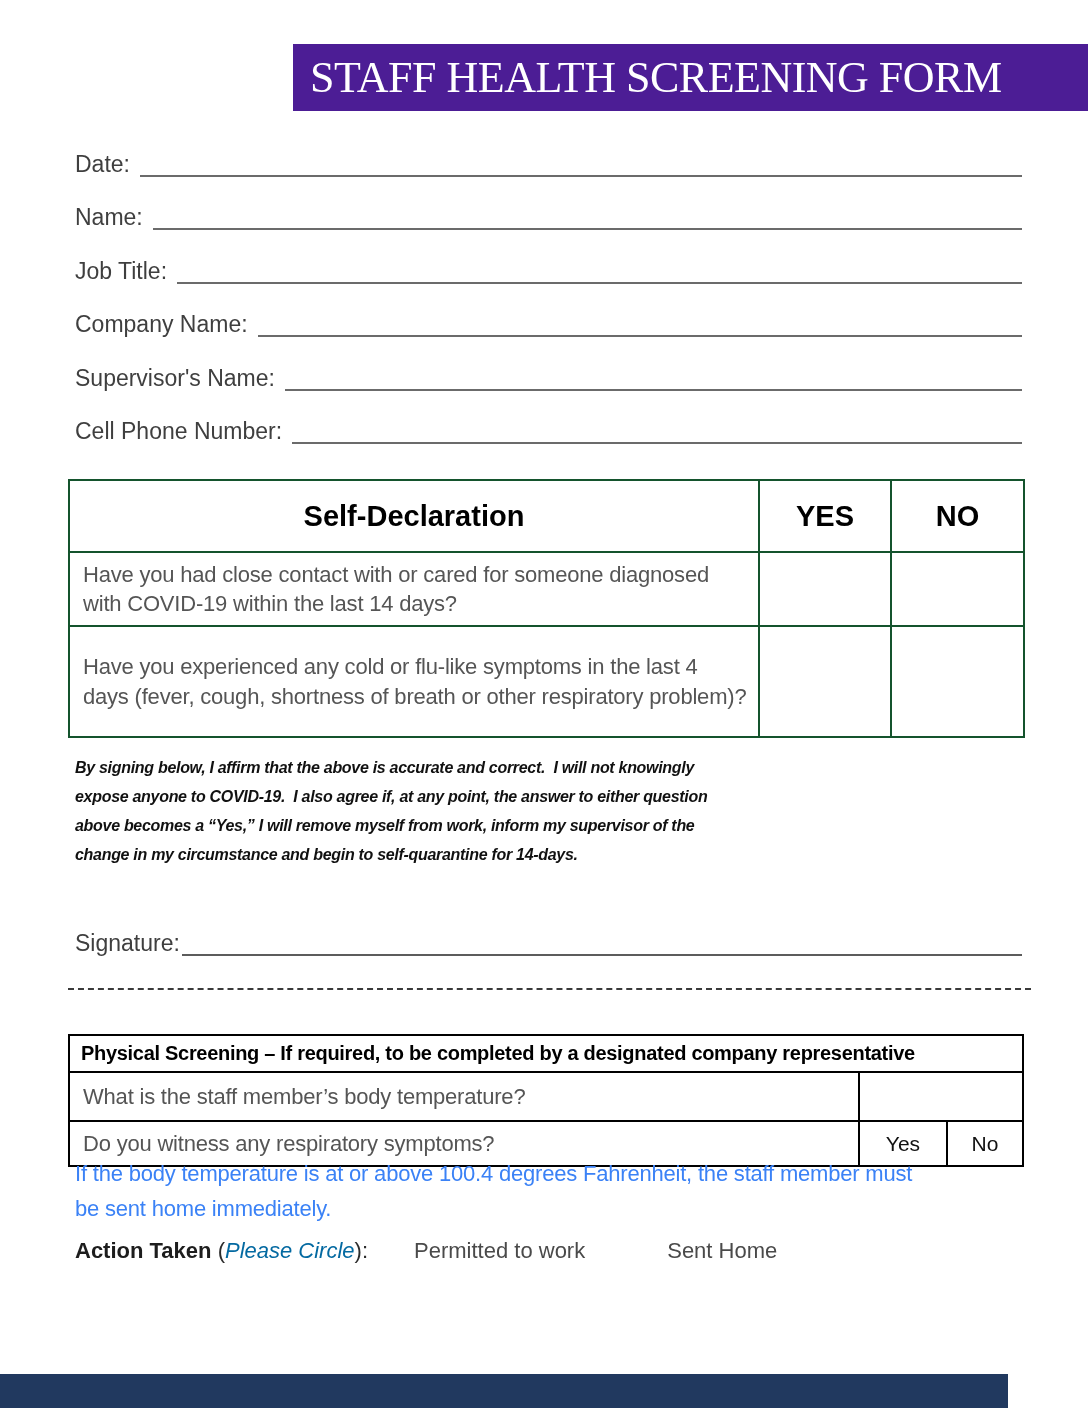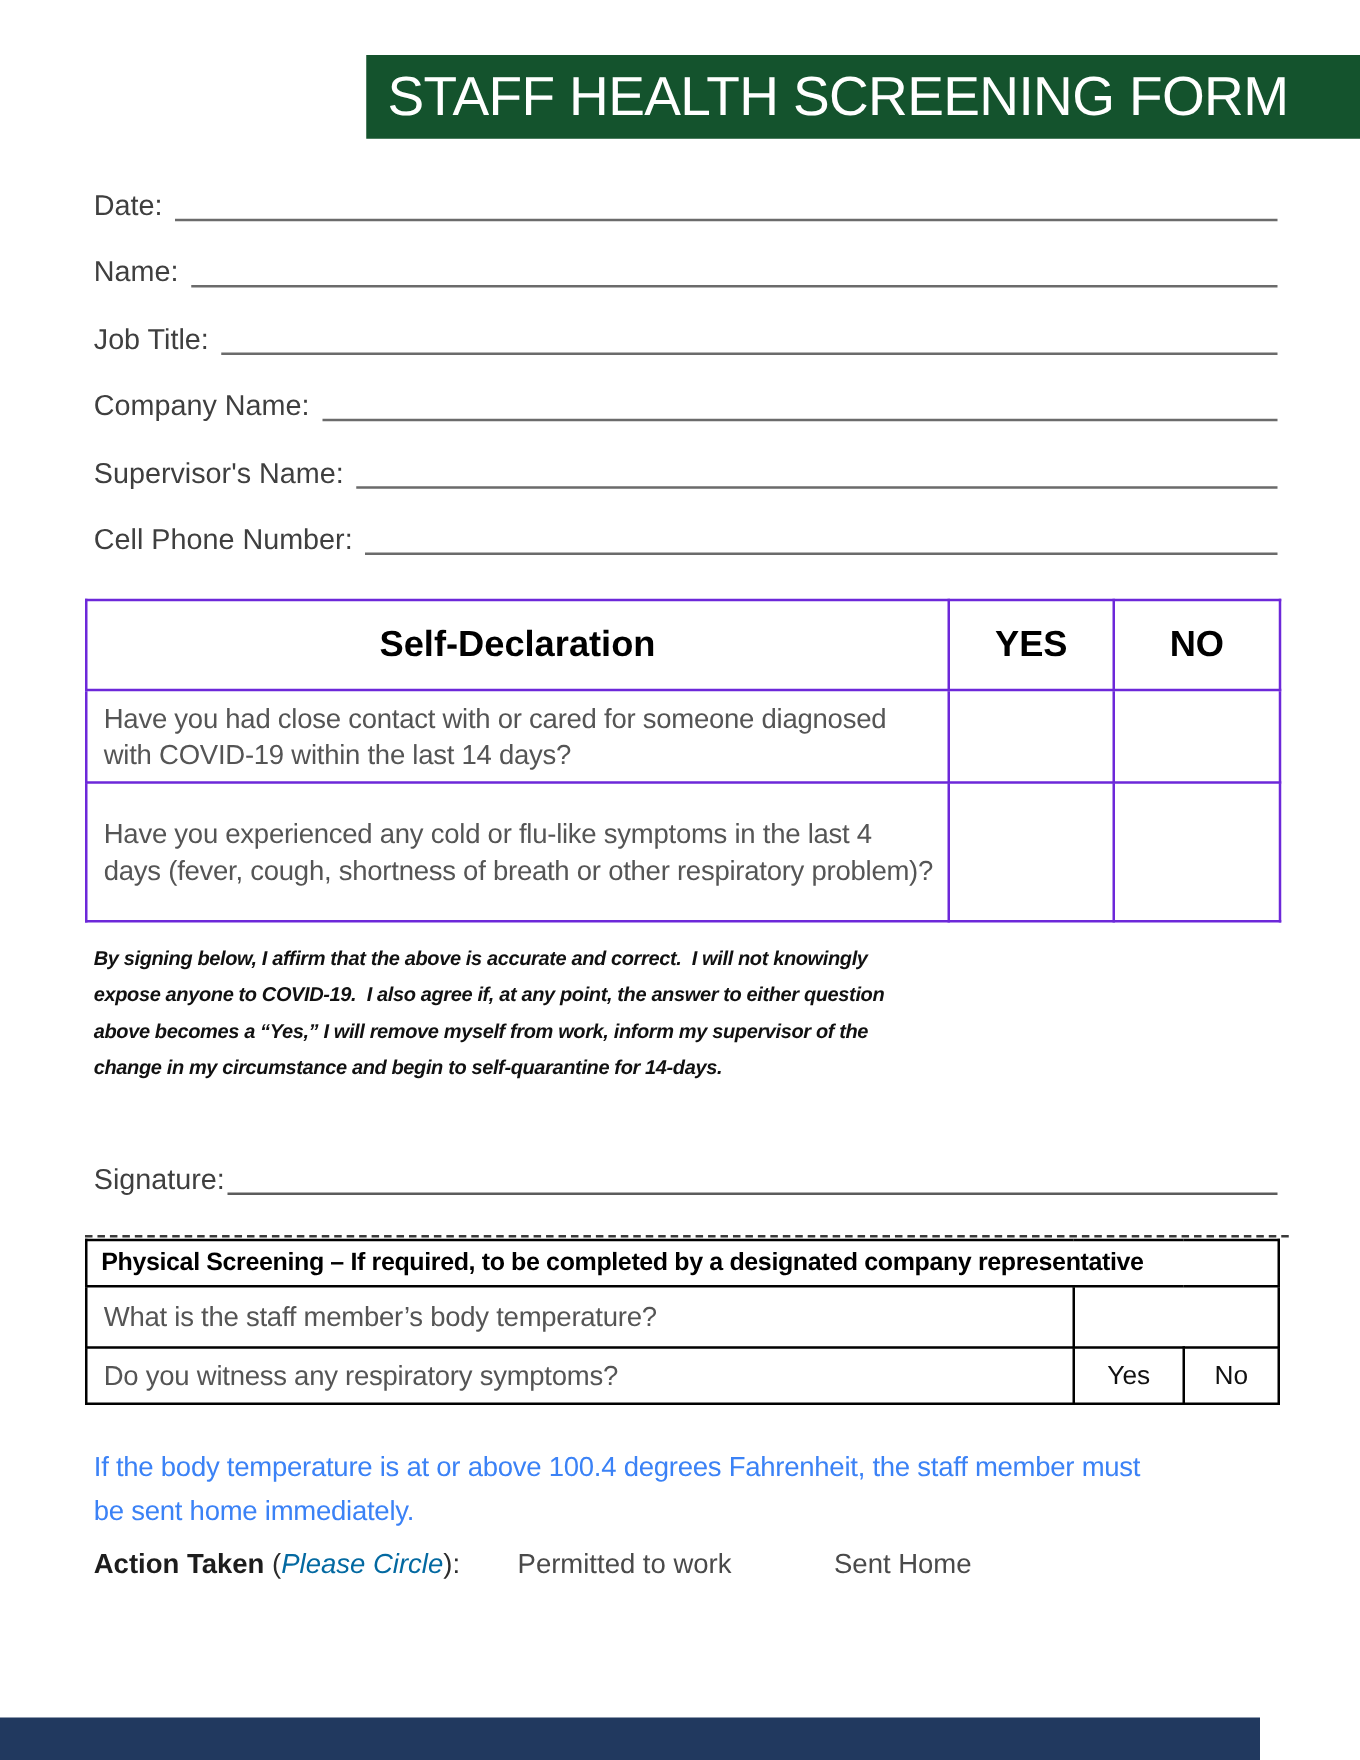--- a/index.html
+++ b/index.html
@@ -4,37 +4,37 @@
 <style>
   html,body { margin:0; padding:0; }
   body {
     width:1088px; height:1408px; position:relative; background:#ffffff;
     font-family:"Liberation Sans","DejaVu Sans",sans-serif; overflow:hidden;
   }
 
   
   .title-bar {
     position:absolute; left:293px; top:44px; width:795px; height:67px;
-    background:#14532d; color:#ffffff; display:flex; align-items:center;
-    box-sizing:border-box; padding-left:17px;
+    background:#4c1d95; color:#ffffff; display:flex; align-items:center;
+    box-sizing:border-box; padding-left:17px;font-family:Liberation Serif, serif;
   }
   .title-bar .title-text {
     font-size:44px; letter-spacing:-0.5px; white-space:nowrap; font-weight:400;
   }
 
   
   .fields { position:absolute; left:75px; top:123px; width:947px; }
   .field-row { height:53.5px; display:flex; align-items:flex-end; }
   .field-label { font-size:23px; color:#3f3f3f; white-space:nowrap; line-height:1; padding-bottom:1px; }
   .field-line { flex:1; border-bottom:2px solid #6b6b6b; margin-left:10px; height:0; }
 
   
   table { border-collapse:collapse; }
   .t1 { position:absolute; left:68px; top:479px; width:955px; table-layout:fixed; }
-  .t1 td, .t1 th { border:2px solid #6d28d9; box-sizing:border-box; }
+  .t1 td, .t1 th { border:2px solid #14532d; box-sizing:border-box; }
   .t1 .hdr { font-size:29px; font-weight:bold; color:#000; text-align:center; vertical-align:middle; }
   .t1 .hrow { height:72px; }
   .t1 .r1 { height:74px; }
   .t1 .r2 { height:111px; }
   .t1 .q {
     font-size:22px; color:#555555; text-align:left; vertical-align:middle;
     padding:6px 10px 6px 13px; line-height:1.32; letter-spacing:-0.2px;
   }
 
   
@@ -45,21 +45,21 @@
   }
 
   
   .signature-row { position:absolute; left:75px; top:918px; width:947px; height:38px; display:flex; align-items:flex-end; }
   .signature-row .field-line { margin-left:2px; border-bottom:2px solid #5c5c5c; }
 
   
   .dashed-line { position:absolute; left:68px; top:988px; width:963px; border-top:2px dashed #3a3a3a; }
 
   
-  .t2 { position:absolute; left:68px; top:991px; width:954px; table-layout:fixed;padding-left:32px; }
+  .t2 { position:absolute; left:68px; top:1034px; width:954px; table-layout:fixed;padding-left:32px; }
   .t2 td { border:2px solid #000; box-sizing:border-box; }
   .t2 .ps-hdr {
     font-size:20px; font-weight:bold; color:#000; white-space:nowrap;
     letter-spacing:-0.3px; padding-left:11px; vertical-align:middle; height:37px;
   }
   .t2 .q {
     font-size:22px; color:#555555; padding-left:13px; vertical-align:middle;
     letter-spacing:-0.2px;
   }
   .t2 .rtemp { height:49px; }

